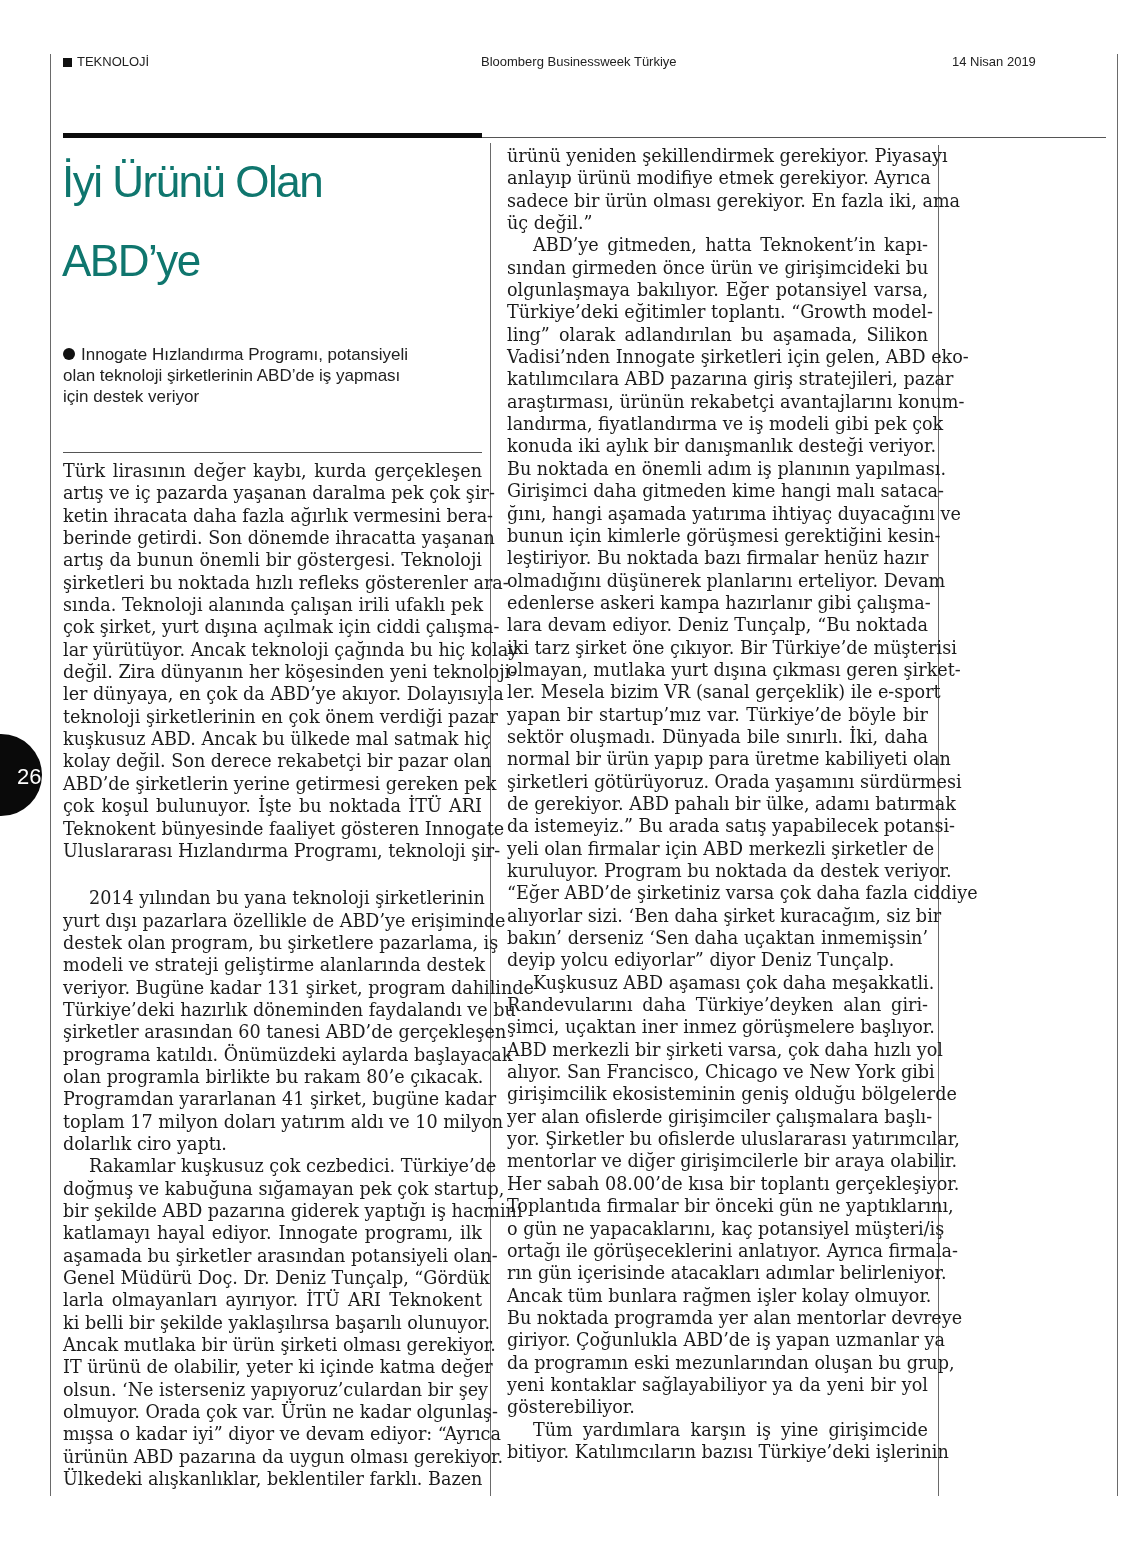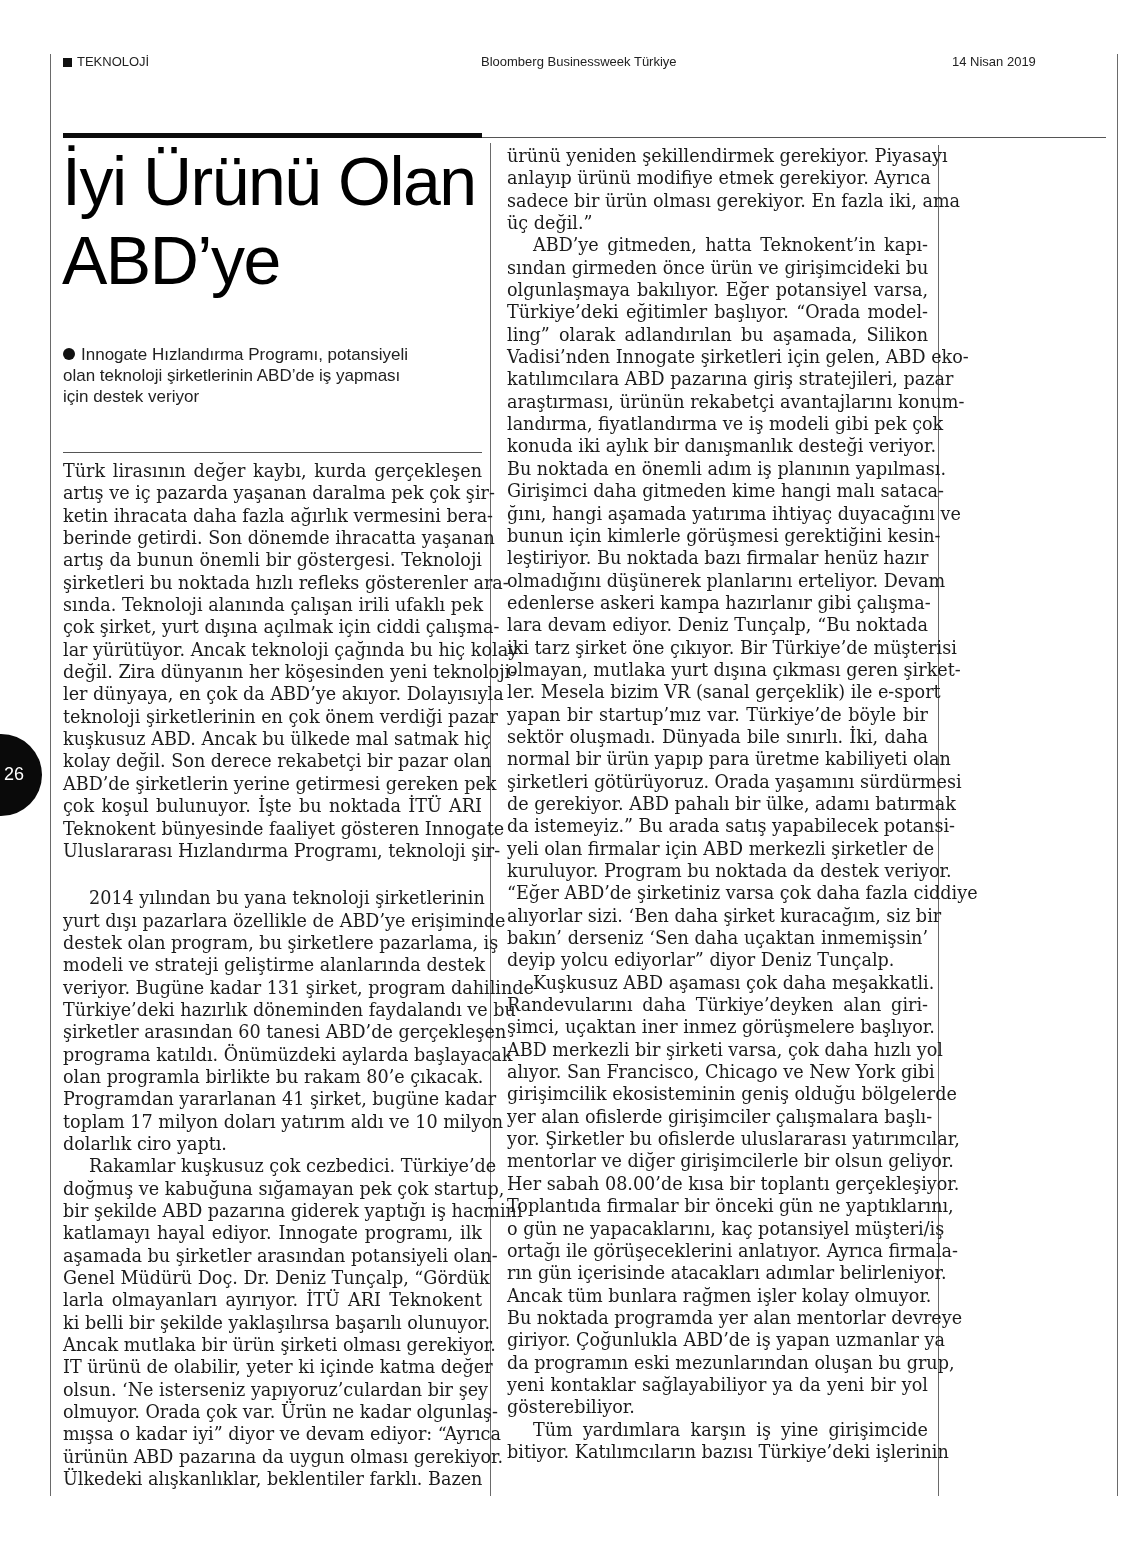--- a/index.html
+++ b/index.html
@@ -12,37 +12,37 @@
 
   .hdr { top: 54px; font-size: 13px; color: #222; line-height: 16px; }
   .hdr-section { left: 63px; display: flex; align-items: center; gap: 5px; }
   .hdr-square { width: 9px; height: 9px; background: #111; display: inline-block; }
   .hdr-pub { left: 481px; }
   .hdr-date { left: 952px; }
 
   .thick-rule { left: 63px; top: 133px; width: 419px; height: 5px; background: #0c0c0c; }
   .thin-rule { left: 482px; top: 137px; width: 624px; height: 1px; background: #555; }
 
-  .headline { left: 62px; top: 142px; width: 430px; font-size: 68px; line-height: 79px; font-weight: 400; letter-spacing: -1.5px; color: #000000; }
+  .headline { left: 62px; top: 142px; width: 430px; font-size: 44px; line-height: 79px; font-weight: 400; letter-spacing: -1.5px; color: #0f766e; }
   .headline span { display: block; white-space: nowrap; }
 
   .deck { left: 63px; top: 344px; width: 410px; font-size: 17px; line-height: 21px; color: #222; }
   .deck-bullet { display: inline-block; width: 12px; height: 12px; border-radius: 50%; background: #111; margin-right: 6px; vertical-align: 0px; }
 
   .deck-rule { left: 63px; top: 452px; width: 419px; height: 1px; background: #555; }
 
   .col { font-size: 17.6px; line-height: 22.35px; color: #1c1c1c; }
   .col p { margin: 0; text-align: justify; }
   .col .line { display: block; white-space: nowrap; text-align: justify; text-align-last: justify; }
   .col .line.last { text-align-last: left; }
   .col-left { left: 63px; top: 460px; width: 419px; }
   .col-right { left: 507px; top: 145px; width: 421px; }
 
   .page-badge { left: -40px; top: 734px; width: 82px; height: 82px; border-radius: 50%; background: #0a0a0a; }
-  .page-num { left: 4px; top: 764px; font-size: 18px; color: #fff; font-weight: 400; }
+  .page-num { left: 17px; top: 764px; font-size: 22px; color: #fff; font-weight: 400; }
 </style>
 </head>
 <body>
 
 <div class="vline" style="left:50px; top:54px; height:1442px;"></div>
 <div class="vline" style="left:1117px; top:54px; height:1442px;"></div>
 <div class="vline" style="left:490px; top:143px; height:1353px;"></div>
 <div class="vline" style="left:938px; top:145px; height:1351px;"></div>
 
 <div class="abs hdr hdr-section sans">
@@ -124,21 +124,21 @@
     <p>
       <span class="line">ürünü yeniden şekillendirmek gerekiyor. Piyasayı</span>
       <span class="line">anlayıp ürünü modifiye etmek gerekiyor. Ayrıca</span>
       <span class="line">sadece bir ürün olması gerekiyor. En fazla iki, ama</span>
       <span class="line last">üç değil.”</span>
     </p>
     <p>
       <span class="line" style="padding-left: 26px;">ABD’ye gitmeden, hatta Teknokent’in kapı-</span>
       <span class="line">sından girmeden önce ürün ve girişimcideki bu</span>
       <span class="line">olgunlaşmaya bakılıyor. Eğer potansiyel varsa,</span>
-      <span class="line">Türkiye’deki eğitimler başlıyor. “Orada model-</span>
+      <span class="line">Türkiye’deki eğitimler toplantı. “Growth model-</span>
       <span class="line">ling” olarak adlandırılan bu aşamada, Silikon</span>
       <span class="line">Vadisi’nden Innogate şirketleri için gelen, ABD eko-</span>
       <span class="line">katılımcılara ABD pazarına giriş stratejileri, pazar</span>
       <span class="line">araştırması, ürünün rekabetçi avantajlarını konum-</span>
       <span class="line">landırma, fiyatlandırma ve iş modeli gibi pek çok</span>
       <span class="line">konuda iki aylık bir danışmanlık desteği veriyor.</span>
       <span class="line">Bu noktada en önemli adım iş planının yapılması.</span>
       <span class="line">Girişimci daha gitmeden kime hangi malı sataca-</span>
       <span class="line">ğını, hangi aşamada yatırıma ihtiyaç duyacağını ve</span>
       <span class="line">bunun için kimlerle görüşmesi gerektiğini kesin-</span>
@@ -164,21 +164,21 @@
     </p>
     <p>
       <span class="line" style="padding-left: 26px;">Kuşkusuz ABD aşaması çok daha meşakkatli.</span>
       <span class="line">Randevularını daha Türkiye’deyken alan giri-</span>
       <span class="line">şimci, uçaktan iner inmez görüşmelere başlıyor.</span>
       <span class="line">ABD merkezli bir şirketi varsa, çok daha hızlı yol</span>
       <span class="line">alıyor. San Francisco, Chicago ve New York gibi</span>
       <span class="line">girişimcilik ekosisteminin geniş olduğu bölgelerde</span>
       <span class="line">yer alan ofislerde girişimciler çalışmalara başlı-</span>
       <span class="line">yor. Şirketler bu ofislerde uluslararası yatırımcılar,</span>
-      <span class="line">mentorlar ve diğer girişimcilerle bir olsun geliyor.</span>
+      <span class="line">mentorlar ve diğer girişimcilerle bir araya olabilir.</span>
       <span class="line">Her sabah 08.00’de kısa bir toplantı gerçekleşiyor.</span>
       <span class="line">Toplantıda firmalar bir önceki gün ne yaptıklarını,</span>
       <span class="line">o gün ne yapacaklarını, kaç potansiyel müşteri/iş</span>
       <span class="line">ortağı ile görüşeceklerini anlatıyor. Ayrıca firmala-</span>
       <span class="line">rın gün içerisinde atacakları adımlar belirleniyor.</span>
       <span class="line">Ancak tüm bunlara rağmen işler kolay olmuyor.</span>
       <span class="line">Bu noktada programda yer alan mentorlar devreye</span>
       <span class="line">giriyor. Çoğunlukla ABD’de iş yapan uzmanlar ya</span>
       <span class="line">da programın eski mezunlarından oluşan bu grup,</span>
       <span class="line">yeni kontaklar sağlayabiliyor ya da yeni bir yol</span>

